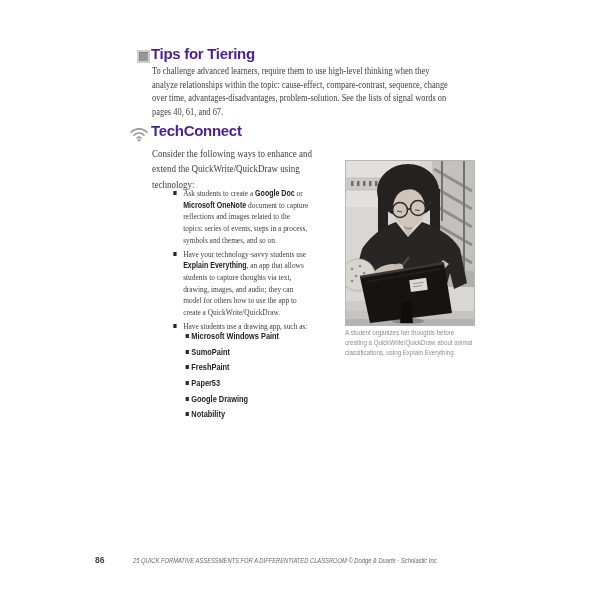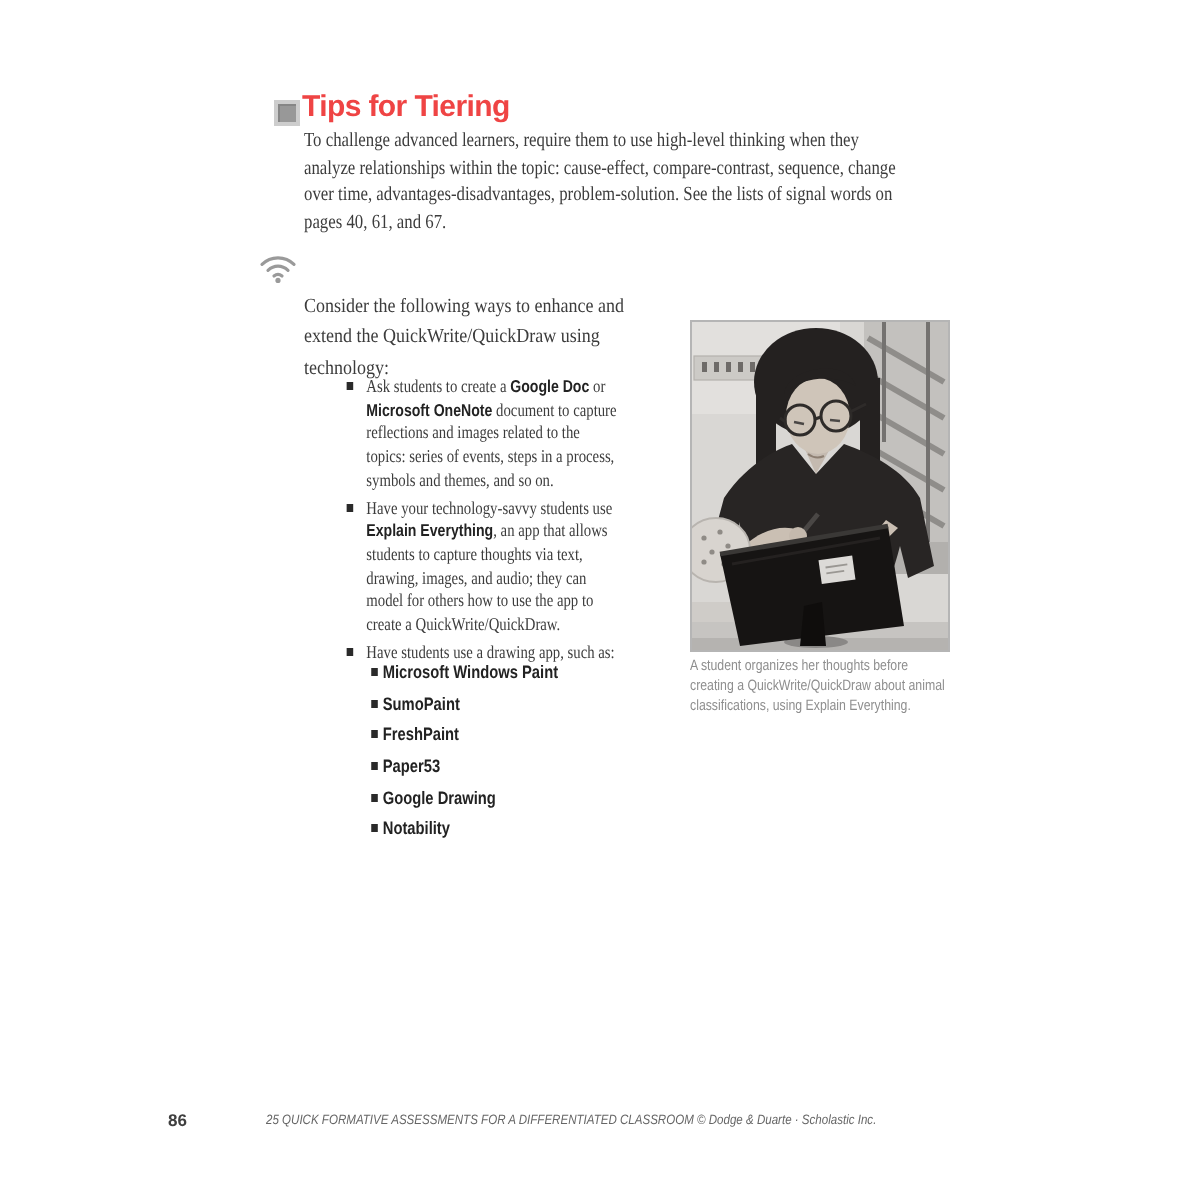--- a/index.html
+++ b/index.html
@@ -4,21 +4,21 @@
 <style>
   html,body{margin:0;padding:0;background:#ffffff;}
   .page{
     position:relative;width:600px;height:600px;background:#ffffff;overflow:hidden;
     font-family:"Liberation Serif", serif;color:#3c3c3c;
   }
   
   .h2{
     position:absolute;margin:0;
     font-family:"Liberation Sans", sans-serif;font-weight:bold;
-    font-size:15px;letter-spacing:-0.3px;color:#ef4444;line-height:16px;
+    font-size:15px;letter-spacing:-0.3px;color:#4c1d95;line-height:16px;
   }
   .tips-title{left:151px;top:46px;}
   .tech-title{left:151px;top:123px;}
   
   .tips-icon{
     position:absolute;left:137px;top:50px;width:9px;height:9px;
     background:#989898;border:2px solid #cdcdcd;
     box-shadow:inset 1px 1px 0 #868686;
   }
   .wifi-icon{position:absolute;left:129px;top:126px;width:20px;height:16px;}
@@ -54,21 +54,21 @@
   .photo{
     width:128px;height:164px;border:1px solid #b5b5b5;background:#d9d7d4;overflow:hidden;
   }
   .caption{
     position:absolute;left:0;top:168px;margin:0;
     font-family:"Liberation Sans", sans-serif;font-size:7.5px;line-height:10.2px;
     color:#8e8e8e;white-space:nowrap;transform:scaleX(0.82);transform-origin:0 0;
   }
   
   .footer-num{
-    position:absolute;left:84px;top:555px;
+    position:absolute;left:95px;top:555px;
     font-family:"Liberation Sans", sans-serif;font-weight:bold;font-size:8.5px;color:#3f3f3f;
   }
   .footer-credit{
     position:absolute;left:133px;top:557px;
     font-family:"Liberation Sans", sans-serif;font-style:italic;font-size:6.8px;color:#666666;
     white-space:nowrap;transform:scaleX(0.85);transform-origin:0 0;
   }
 </style>
 </head>
 <body>
@@ -80,20 +80,21 @@
   <p class="txt tips-body">To challenge advanced learners, require them to use high-level thinking when they<br>analyze relationships within the topic: cause-effect, compare-contrast, sequence, change<br>over time, advantages-disadvantages, problem-solution. See the lists of signal words on<br>pages 40, 61, and 67.</p>
 
   <span class="wifi-icon">
     <svg width="20" height="16" viewBox="0 0 20 16" fill="none">
       <path d="M2 6.2 C6.4 1.8 13.6 1.8 18 6.2" stroke="#9a9a9a" stroke-width="1.6" stroke-linecap="round"></path>
       <path d="M5 9.2 C8 6.4 12 6.4 15 9.2" stroke="#9a9a9a" stroke-width="1.6" stroke-linecap="round"></path>
       <path d="M8 12 C9.2 11 10.8 11 12 12" stroke="#9a9a9a" stroke-width="1.6" stroke-linecap="round"></path>
       <circle cx="10" cy="14.2" r="1.3" fill="#9a9a9a"></circle>
     </svg>
   </span>
+  <h2 class="h2 tech-title">TechConnect</h2>
   <p class="txt tech-intro">Consider the following ways to enhance and<br>extend the QuickWrite/QuickDraw using<br>technology:</p>
 
   <ul class="bullets">
       <li><span class="marker"></span>Ask students to create a <b class="bseg">Google Doc</b> or<br><b class="bseg">Microsoft OneNote</b> document to capture<br>reflections and images related to the<br>topics: series of events, steps in a process,<br>symbols and themes, and so on.</li>
       <li><span class="marker"></span>Have your technology-savvy students use<br><b class="bseg">Explain Everything</b>, an app that allows<br>students to capture thoughts via text,<br>drawing, images, and audio; they can<br>model for others how to use the app to<br>create a QuickWrite/QuickDraw.</li>
       <li><span class="marker"></span>Have students use a drawing app, such as:</li>
     </ul>
   <ul class="apps">
       <li><span class="marker"></span>Microsoft Windows Paint</li>
       <li><span class="marker"></span>SumoPaint</li>

